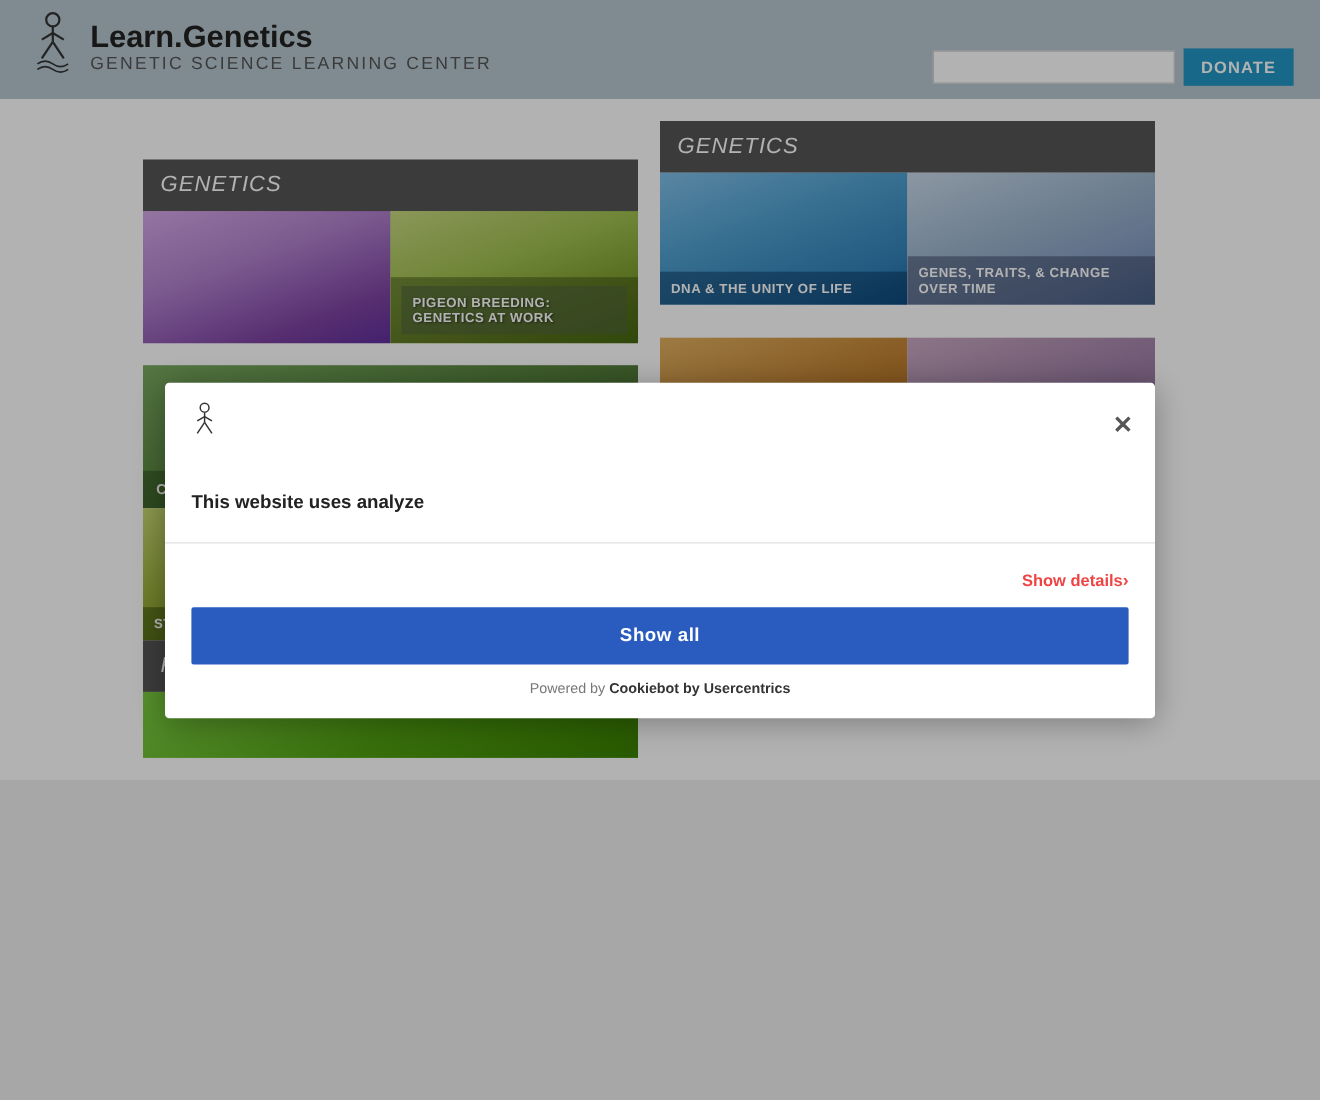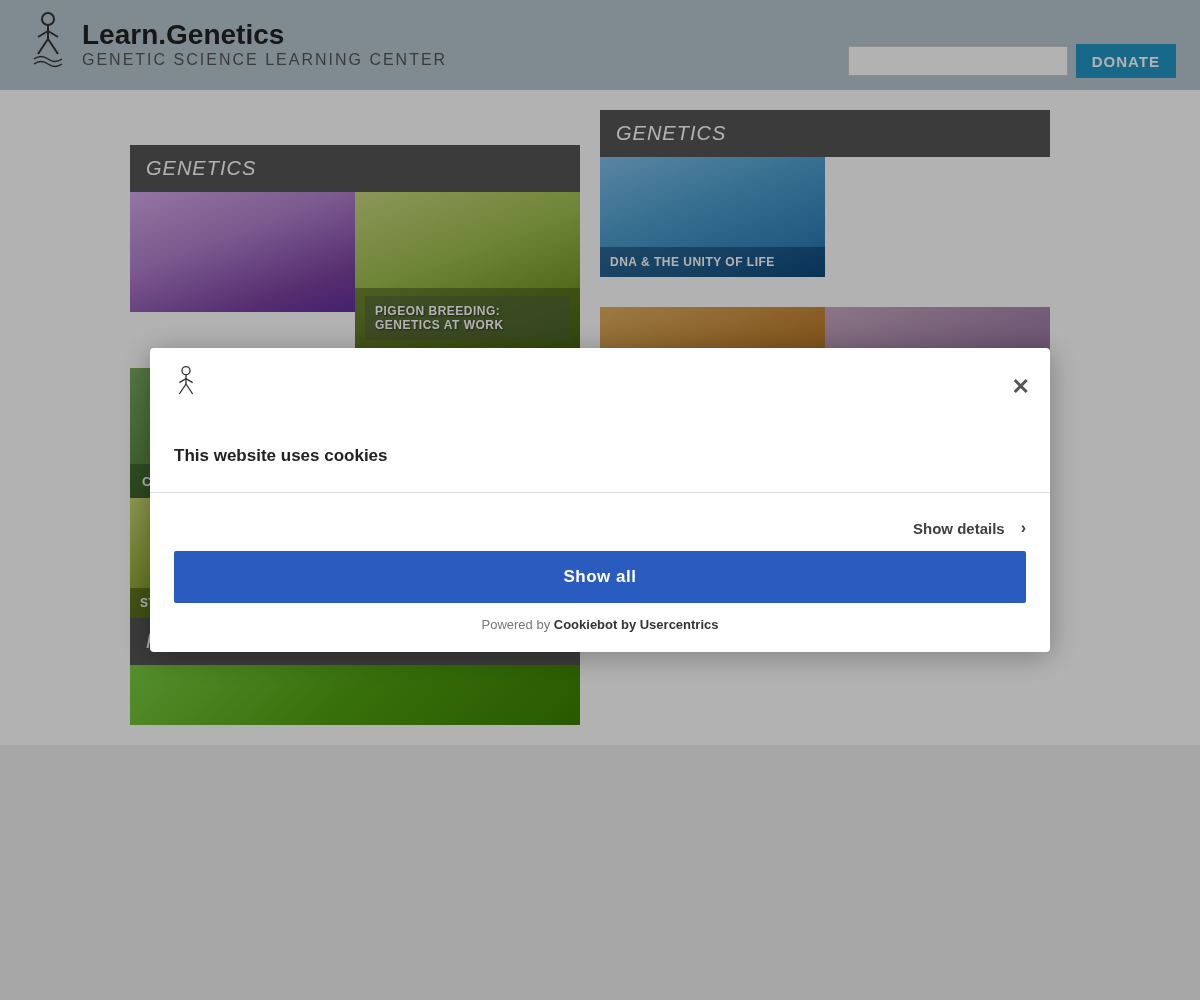--- a/index.html
+++ b/index.html
@@ -174,27 +174,27 @@
     }
     .show-details-row {
       display: flex;
       justify-content: flex-end;
       align-items: center;
       margin-bottom: 14px;
     }
     .show-details-btn {
       background: none;
       border: none;
-      color: #404040;
+      color: #ef4444;
       font-size: 15px;
       font-weight: bold;
       cursor: pointer;
       display: flex;
       align-items: center;
-      gap: 16px;
+      gap: 0;
     }
     .allow-all-btn {
       width: 100%;
       background: #2a5bbf;
       color: white;
       border: none;
       padding: 16px;
       font-size: 17px;
       font-weight: bold;
       cursor: pointer;
@@ -260,21 +260,21 @@
 <div style="background:white; padding: 20px 130px; display:flex; gap:20px;">
 
   <div class="left-col">
 
     <div class="section-card">
       <div class="section-header" style="font-style:italic;margin-top:35px;">GENETICS</div>
       <div class="section-tiles">
         <div class="tile tile-basic-genetics" style="width:225px;height:120px;background:linear-gradient(135deg,#c090d0,#9060b0,#7040a0);position:relative;overflow:hidden;">
           <div style="position:absolute;inset:0;background:linear-gradient(160deg,#d4a8e8 0%,#b080cc 40%,#7a40a0 80%,#6030a0 100%);"></div>
         </div>
-        <div class="tile tile-pigeon" style="width:225px;height:156px;background:linear-gradient(135deg,#b0cc70,#80a830,#608020);position:relative;overflow:hidden;">
+        <div class="tile tile-pigeon" style="width:225px;height:120px;background:linear-gradient(135deg,#b0cc70,#80a830,#608020);position:relative;overflow:hidden;">
           <div style="position:absolute;inset:0;background:linear-gradient(160deg,#c8d880 0%,#a0c050 40%,#709020 80%,#508010 100%);"></div>
           <div style="position:absolute;bottom:0;left:0;right:0;background:rgba(60,80,20,0.5);padding:8px 10px;">
             <span class="tile-label" style="position:static;display:block;color:white;font-size:12px;font-weight:bold;letter-spacing:0.5px;">PIGEON BREEDING: GENETICS AT WORK</span>
           </div>
         </div>
       </div>
     </div>
 
     <div style="width:450px;margin-bottom:0;">
       <div style="width:450px;height:130px;background:linear-gradient(160deg,#7aaa60 0%,#5a8840 40%,#4a7030 70%,#3a6020 100%);position:relative;overflow:hidden;">
@@ -305,20 +305,25 @@
   </div>
 
   <div class="right-col">
 
     <div class="section-card">
       <div class="section-header" style="font-style:italic;">GENETICS</div>
       <div class="section-tiles">
         <div style="width:225px;height:120px;background:linear-gradient(160deg,#80c0e8 0%,#50a0d0 40%,#3080b8 80%,#1060a0 100%);position:relative;overflow:hidden;">
           <div style="position:absolute;bottom:0;left:0;right:0;background:rgba(10,50,90,0.5);padding:8px 10px;">
             <span style="color:white;font-size:12px;font-weight:bold;letter-spacing:0.5px;display:block;">DNA &amp; THE UNITY OF LIFE</span>
+          </div>
+        </div>
+        <div style="width:225px;height:120px;background:linear-gradient(160deg,#c8d8e8 0%,#a0b8d0 40%,#8098c0 80%,#6080b0 100%);position:relative;overflow:hidden;">
+          <div style="position:absolute;bottom:0;left:0;right:0;background:rgba(50,60,90,0.5);padding:8px 10px;">
+            <span style="color:white;font-size:12px;font-weight:bold;letter-spacing:0.5px;display:block;">GENES, TRAITS, &amp; CHANGE OVER TIME</span>
           </div>
         </div>
       </div>
     </div>
 
     <div style="width:450px;margin-bottom:0;">
       <div style="height:10px;background:white;"></div>
       <div style="display:flex;">
         <div style="width:225px;height:120px;background:linear-gradient(160deg,#e0b060 0%,#c08030 50%,#a06010 100%);position:relative;overflow:hidden;">
           <div style="position:absolute;bottom:0;left:0;right:0;background:rgba(80,40,10,0.5);padding:8px 10px;">
@@ -366,21 +371,21 @@
           <line x1="24" y1="16" x2="24" y2="30" stroke="#333" stroke-width="2"></line>
           <line x1="24" y1="30" x2="14" y2="45" stroke="#333" stroke-width="2"></line>
           <line x1="24" y1="30" x2="34" y2="45" stroke="#333" stroke-width="2"></line>
           <line x1="24" y1="22" x2="14" y2="28" stroke="#333" stroke-width="2"></line>
           <line x1="24" y1="22" x2="34" y2="28" stroke="#333" stroke-width="2"></line>
         </svg>
       </div>
       <button class="modal-close">✕</button>
     </div>
     <div class="modal-body">
-      <div class="modal-title">This website uses cookies</div>
+      <div class="modal-title">This website uses analyze</div>
     </div>
     <hr class="modal-divider">
     <div class="modal-footer">
       <div class="show-details-row">
         <button class="show-details-btn">
           <span>Show details</span>
           <span style="font-size:16px;">›</span>
         </button>
       </div>
       <button class="allow-all-btn">Show all</button>

